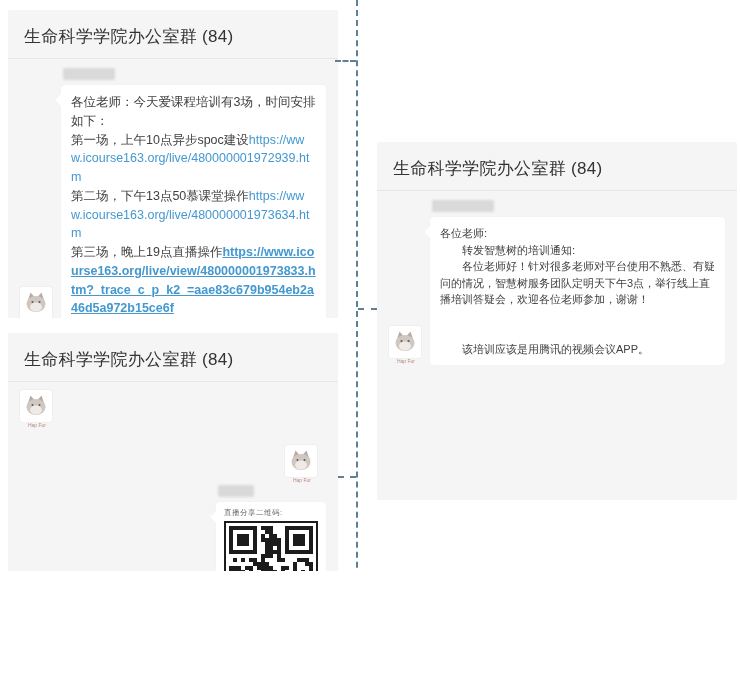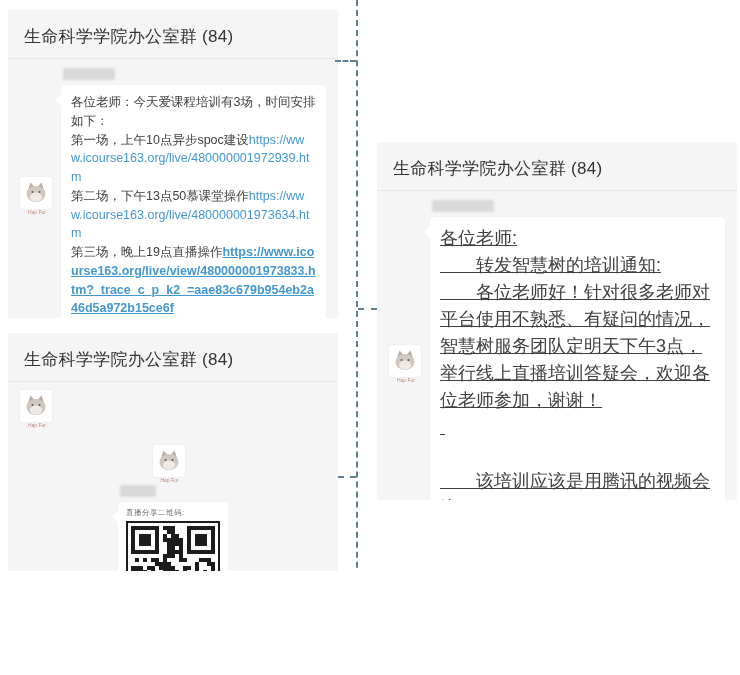--- a/index.html
+++ b/index.html
@@ -9,39 +9,39 @@
   *{box-sizing:border-box;}
   html,body{margin:0;padding:0;background:#ffffff;}
   .stage{position:relative;width:740px;height:571px;background:#ffffff;overflow:hidden;
          font-family:"Liberation Sans","DejaVu Sans",sans-serif;}
   .panel{position:absolute;background:var(--panel);border-radius:2px;overflow:hidden;}
   #panel-top-left{left:8px;top:10px;width:330px;height:308px;}
   #panel-bottom-left{left:8px;top:333px;width:330px;height:297px;}
   #panel-right{left:377px;top:142px;width:360px;height:358px;}
   .panel-title{padding:15px 16px 10px 16px;font-size:17px;color:#333;font-weight:500;letter-spacing:.3px;}
   .panel-divider{height:1px;background:#e6e6e6;}
-  .chat-row{display:flex;align-items:center;padding:8px 12px 0 12px;}
+  .chat-row{display:flex;align-items:flex-end;padding:8px 12px 0 12px;}
   .chat-row.second{margin-top:8px;flex-direction:column;}
   .avatar-wrap{width:34px;margin-right:7px;flex-shrink:0;text-align:center;}
   .avatar-img{width:32px;height:32px;background:#fff;border-radius:3px;
               box-shadow:0 0 1px rgba(0,0,0,.25);display:block;overflow:hidden;}
   .avatar-img svg{display:block;}
   .avatar-caption{display:block;font-size:5px;line-height:7px;color:#bb8a7d;
                   white-space:nowrap;overflow:hidden;}
   .msg-col{flex:1;min-width:0;}
   .name-blur{height:12px;background:#d9d9d9;border-radius:2px;filter:blur(1px);margin:1px 0 5px 2px;}
   .name-blur.w1{width:52px;}
   .name-blur.w2{width:62px;}
   .name-blur.w3{width:36px;}
   .bubble{position:relative;background:var(--bubble);border-radius:4px;padding:8px 10px;
           font-size:12.5px;line-height:1.5;color:#404040;white-space:pre-wrap;
           overflow-wrap:break-word;box-shadow:0 0 1px rgba(0,0,0,.08);}
   .bubble::before{content:"";position:absolute;left:-4px;top:11px;width:8px;height:8px;
                   background:var(--bubble);transform:rotate(45deg);}
-  #panel-right .bubble{font-size:18px;line-height:1.5;text-decoration:underline;}
+  #panel-right .bubble{font-size:11px;line-height:1.5;}
   a.msg-link{color:var(--link);text-decoration:none;word-break:break-all;cursor:pointer;}
   a.msg-link.underline{text-decoration:underline;font-weight:bold;}
   .qr-bubble{display:inline-block;background:var(--bubble);border-radius:3px;position:relative;
              padding:6px 8px 8px 8px;box-shadow:0 0 1px rgba(0,0,0,.08);}
   .qr-bubble::before{content:"";position:absolute;left:-4px;top:11px;width:8px;height:8px;
                      background:var(--bubble);transform:rotate(45deg);}
   .qr-label{font-size:7.5px;color:#666;margin-bottom:3px;letter-spacing:.5px;}
   .qr-frame{width:94px;height:94px;border:2px solid var(--qr);padding:3px;background:#fff;}
   .vline{position:absolute;left:356px;top:0;height:628px;width:0;border-left:2px dashed var(--dash);}
   .hdash{position:absolute;height:0;border-top:2px dashed var(--dash);}

